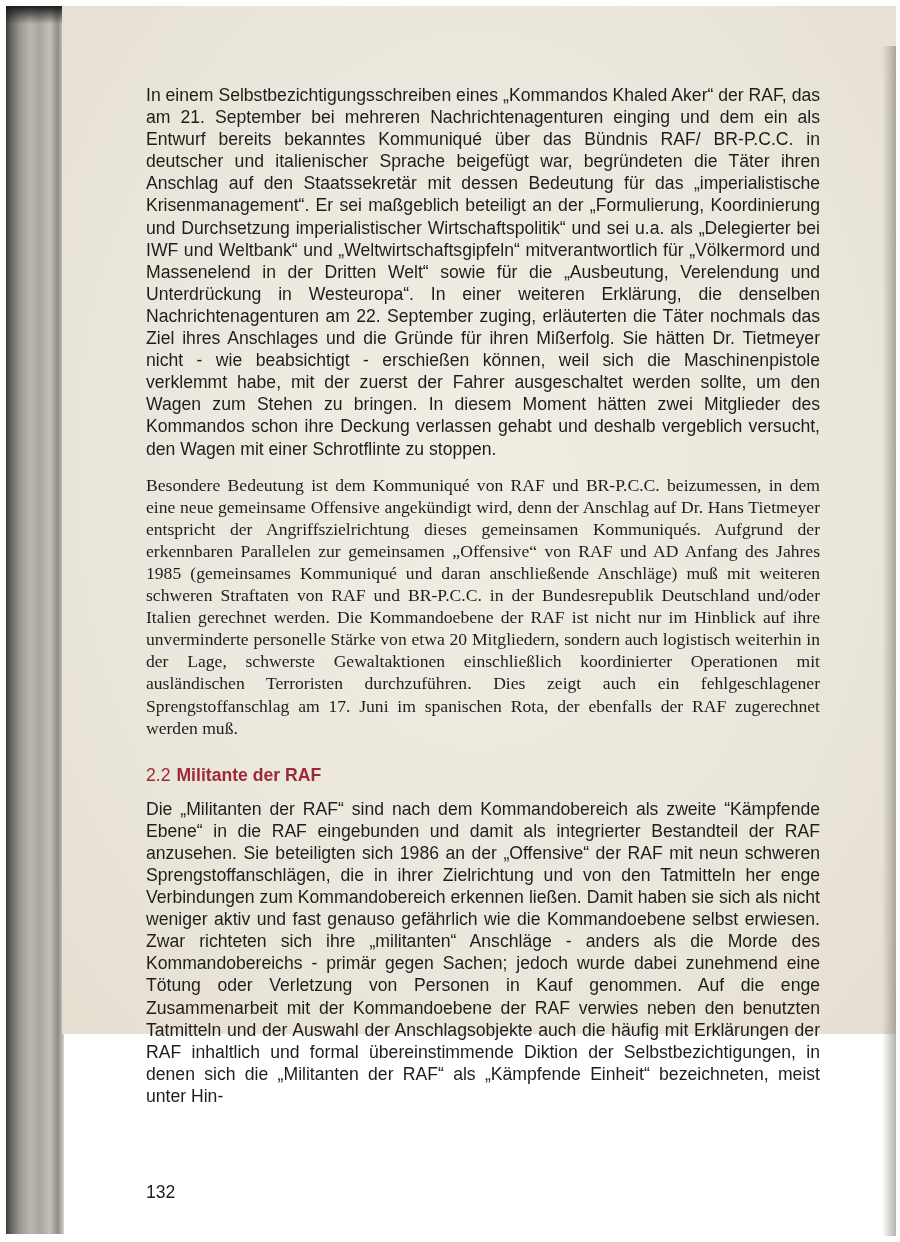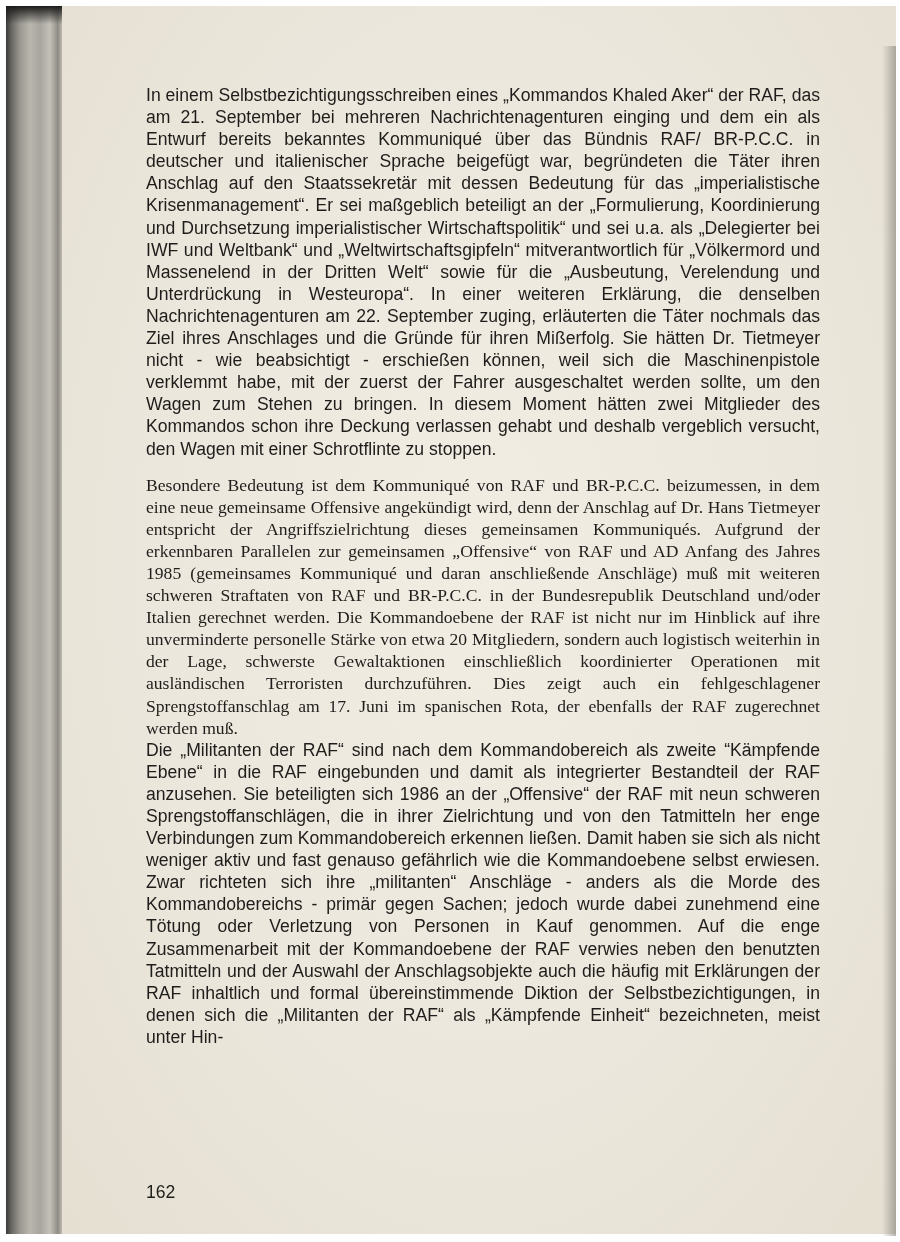--- a/index.html
+++ b/index.html
@@ -25,21 +25,21 @@
     .page-edge::before {
       content: "";
       position: absolute;
       left: 0; top: 0;
       width: 58px; height: 18px;
       background: linear-gradient(180deg, #1b1b1a, rgba(40,40,38,0));
     }
     .page {
       position: absolute;
       left: 62px; top: 6px;
-      width: 834px; height: 1228px;
+      width: 834px; height: 1028px;
       background: radial-gradient(ellipse at 50% 45%, #f1ede3 0%, #ece7dc 55%, #e5dfd2 100%);
     }
     .right-shadow {
       position: absolute;
       right: 0; top: 40px;
       width: 14px; height: 1190px;
       background: linear-gradient(90deg, rgba(180,175,165,0), rgba(120,116,108,0.55));
     }
     .text-block {
       position: absolute;
@@ -89,19 +89,22 @@
 
 <div class="scan">
   <div class="page-edge"></div>
   <div class="page">
     <div class="right-shadow"></div>
 
     <div class="text-block">
       <p>In einem Selbstbezichtigungsschreiben eines „Kommandos Khaled Aker“ der RAF, das am 21. September bei mehreren Nachrichtenagenturen einging und dem ein als Entwurf bereits bekanntes Kommuniqué über das Bündnis RAF/ BR-P.C.C. in deutscher und italienischer Sprache beigefügt war, begründeten die Täter ihren Anschlag auf den Staatssekretär mit dessen Bedeutung für das „imperialistische Krisenmanagement“. Er sei maßgeblich beteiligt an der „Formulierung, Koordinierung und Durchsetzung imperialistischer Wirtschaftspolitik“ und sei u.a. als „Delegierter bei IWF und Weltbank“ und „Weltwirtschaftsgipfeln“ mitverantwortlich für „Völkermord und Massenelend in der Dritten Welt“ sowie für die „Ausbeutung, Verelendung und Unterdrückung in Westeuropa“. In einer weiteren Erklärung, die denselben Nachrichtenagenturen am 22. September zuging, erläuterten die Täter nochmals das Ziel ihres Anschlages und die Gründe für ihren Mißerfolg. Sie hätten Dr. Tietmeyer nicht - wie beabsichtigt - erschießen können, weil sich die Maschinenpistole verklemmt habe, mit der zuerst der Fahrer ausgeschaltet werden sollte, um den Wagen zum Stehen zu bringen. In diesem Moment hätten zwei Mitglieder des Kommandos schon ihre Deckung verlassen gehabt und deshalb vergeblich versucht, den Wagen mit einer Schrotflinte zu stoppen.</p>
       <p class="para-gap">Besondere Bedeutung ist dem Kommuniqué von RAF und BR-P.C.C. beizumessen, in dem eine neue gemeinsame Offensive angekündigt wird, denn der Anschlag auf Dr. Hans Tietmeyer entspricht der Angriffszielrichtung dieses gemeinsamen Kommuniqués. Aufgrund der erkennbaren Parallelen zur gemeinsamen „Offensive“ von RAF und AD Anfang des Jahres 1985 (gemeinsames Kommuniqué und daran anschließende Anschläge) muß mit weiteren schweren Straftaten von RAF und BR-P.C.C. in der Bundesrepublik Deutschland und/oder Italien gerechnet werden. Die Kommandoebene der RAF ist nicht nur im Hinblick auf ihre unverminderte personelle Stärke von etwa 20 Mitgliedern, sondern auch logistisch weiterhin in der Lage, schwerste Gewaltaktionen einschließlich koordinierter Operationen mit ausländischen Terroristen durchzuführen. Dies zeigt auch ein fehlgeschlagener Sprengstoffanschlag am 17. Juni im spanischen Rota, der ebenfalls der RAF zugerechnet werden muß.</p>
 
+      <div class="heading">
+        <span class="num">2.2</span><span class="title">Militante der RAF</span>
+      </div>
 
       <p>Die „Militanten der RAF“ sind nach dem Kommandobereich als zweite “Kämpfende Ebene“ in die RAF eingebunden und damit als integrierter Bestandteil der RAF anzusehen. Sie beteiligten sich 1986 an der „Offensive“ der RAF mit neun schweren Sprengstoffanschlägen, die in ihrer Zielrichtung und von den Tatmitteln her enge Verbindungen zum Kommandobereich erkennen ließen. Damit haben sie sich als nicht weniger aktiv und fast genauso gefährlich wie die Kommandoebene selbst erwiesen. Zwar richteten sich ihre „militanten“ Anschläge - anders als die Morde des Kommandobereichs - primär gegen Sachen; jedoch wurde dabei zunehmend eine Tötung oder Verletzung von Personen in Kauf genommen. Auf die enge Zusammenarbeit mit der Kommandoebene der RAF verwies neben den benutzten Tatmitteln und der Auswahl der Anschlagsobjekte auch die häufig mit Erklärungen der RAF inhaltlich und formal übereinstimmende Diktion der Selbstbezichtigungen, in denen sich die „Militanten der RAF“ als „Kämpfende Einheit“ bezeichneten, meist unter Hin-</p>
     </div>
 
-    <div class="page-number">162</div>
+    <div class="page-number">132</div>
   </div>
 </div>
 
 </body></html>

